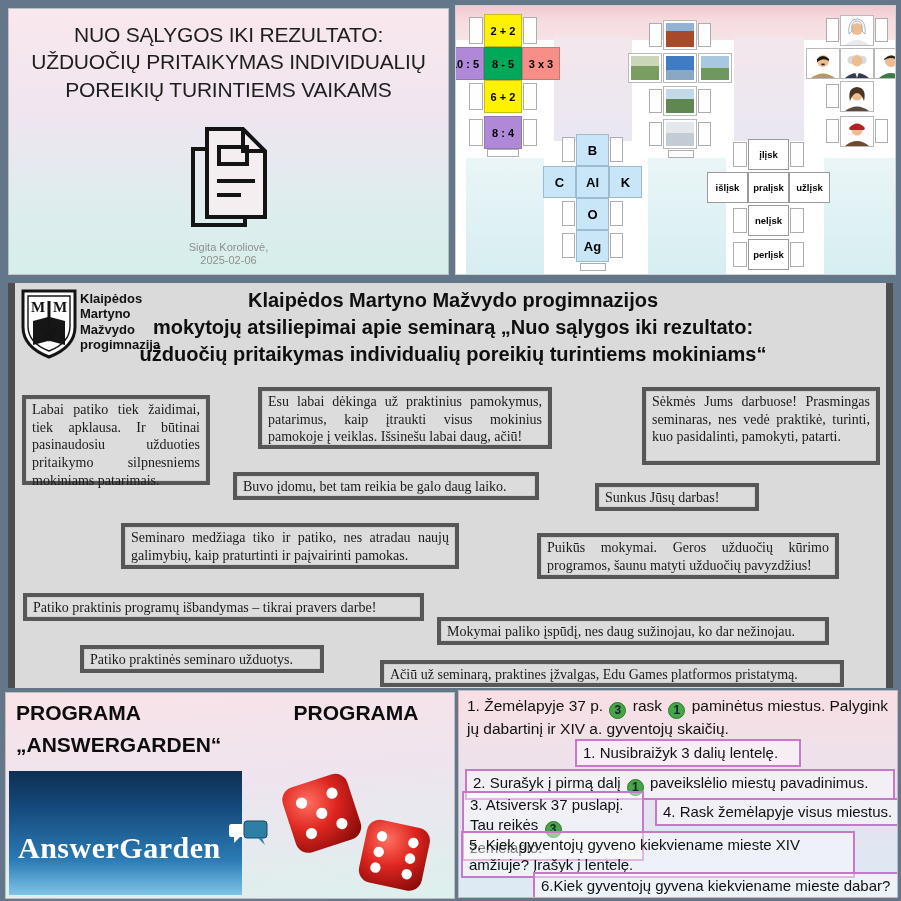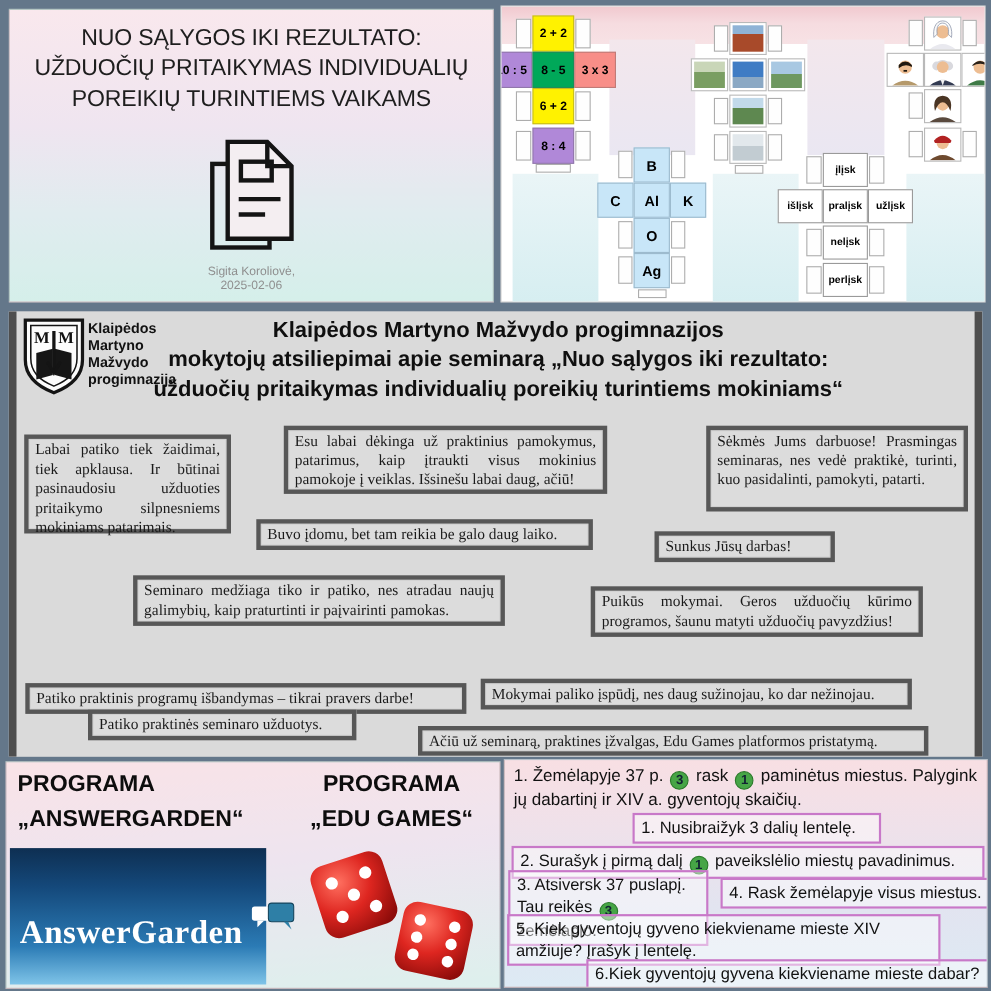--- a/index.html
+++ b/index.html
@@ -250,34 +250,33 @@
       <div>užduočių pritaikymas individualių poreikių turintiems mokiniams“</div>
     </div>
 
     <div class="fb" style="left:14px;top:112px;width:188px;height:90px;">Labai patiko tiek žaidimai, tiek apklausa. Ir būtinai pasinaudosiu užduoties pritaikymo silpnesniems mokiniams patarimais.</div>
     <div class="fb" style="left:250px;top:104px;width:294px;height:62px;">Esu labai dėkinga už praktinius pamokymus, patarimus, kaip įtraukti visus mokinius pamokoje į veiklas. Išsinešu labai daug, ačiū!</div>
     <div class="fb" style="left:634px;top:104px;width:238px;height:78px;">Sėkmės Jums darbuose! Prasmingas seminaras, nes vedė praktikė, turinti, kuo pasidalinti, pamokyti, patarti.</div>
     <div class="fb one" style="left:225px;top:189px;width:306px;height:28px;">Buvo įdomu, bet tam reikia be galo daug laiko.</div>
     <div class="fb one" style="left:587px;top:200px;width:164px;height:28px;">Sunkus Jūsų darbas!</div>
     <div class="fb" style="left:113px;top:240px;width:338px;height:46px;font-size:14px;">Seminaro medžiaga tiko ir patiko, nes atradau naujų galimybių, kaip praturtinti ir paįvairinti pamokas.</div>
     <div class="fb" style="left:529px;top:250px;width:302px;height:46px;font-size:14px;">Puikūs mokymai. Geros užduočių kūrimo programos, šaunu matyti užduočių pavyzdžius!</div>
-    <div class="fb one" style="left:15px;top:310px;width:401px;height:28px;margin-top:28px;">Patiko praktinis programų išbandymas – tikrai pravers darbe!</div>
+    <div class="fb one" style="left:15px;top:310px;width:401px;height:28px;">Patiko praktinis programų išbandymas – tikrai pravers darbe!</div>
     <div class="fb one" style="left:429px;top:334px;width:392px;height:28px;">Mokymai paliko įspūdį, nes daug sužinojau, ko dar nežinojau.</div>
     <div class="fb one" style="left:72px;top:362px;width:244px;height:28px;">Patiko praktinės seminaro užduotys.</div>
     <div class="fb one" style="left:372px;top:377px;width:464px;height:27px;">Ačiū už seminarą, praktines įžvalgas, Edu Games platformos pristatymą.</div>
   </div>
 
   <div class="slide" id="slide4">
     <div class="prog-h" style="left:10px;top:4px;">
       <div>PROGRAMA</div>
       <div>„ANSWERGARDEN“</div>
     </div>
     <div class="prog-h" style="left:252px;top:4px;width:196px;text-align:center;">
       <div>PROGRAMA</div>
-      <div>„EDU GAMES“</div>
     </div>
 
     <div class="ag-logo">
       <span class="ag-text">AnswerGarden</span>
       <span style="margin-left:6px;display:inline-flex;">
         <svg width="42" height="28" viewBox="0 0 42 28">
           <rect x="2" y="5" width="17" height="13" rx="2.5" fill="#FFFFFF"></rect>
           <path d="M7 18 L7 24 L13 18 Z" fill="#FFFFFF"></path>
           <rect x="17" y="2" width="23" height="17" rx="3" fill="#2E7FA6" stroke="#16465E" stroke-width="1"></rect>
           <path d="M31 19 L38 26 L35 19 Z" fill="#2E7FA6"></path>

